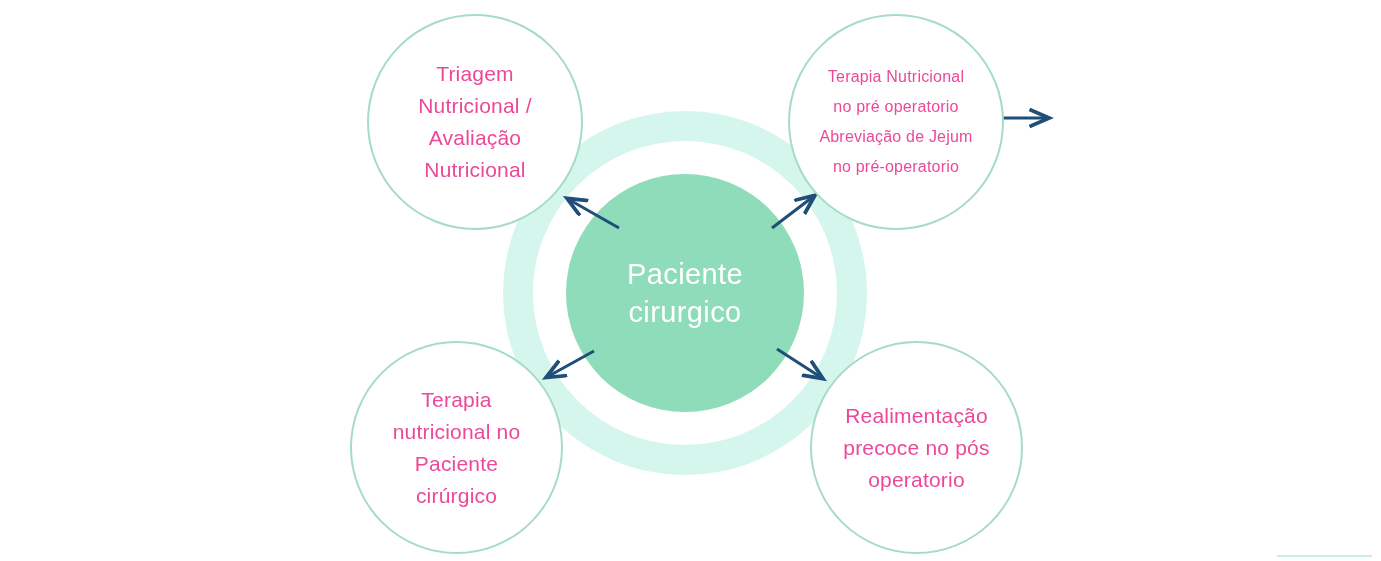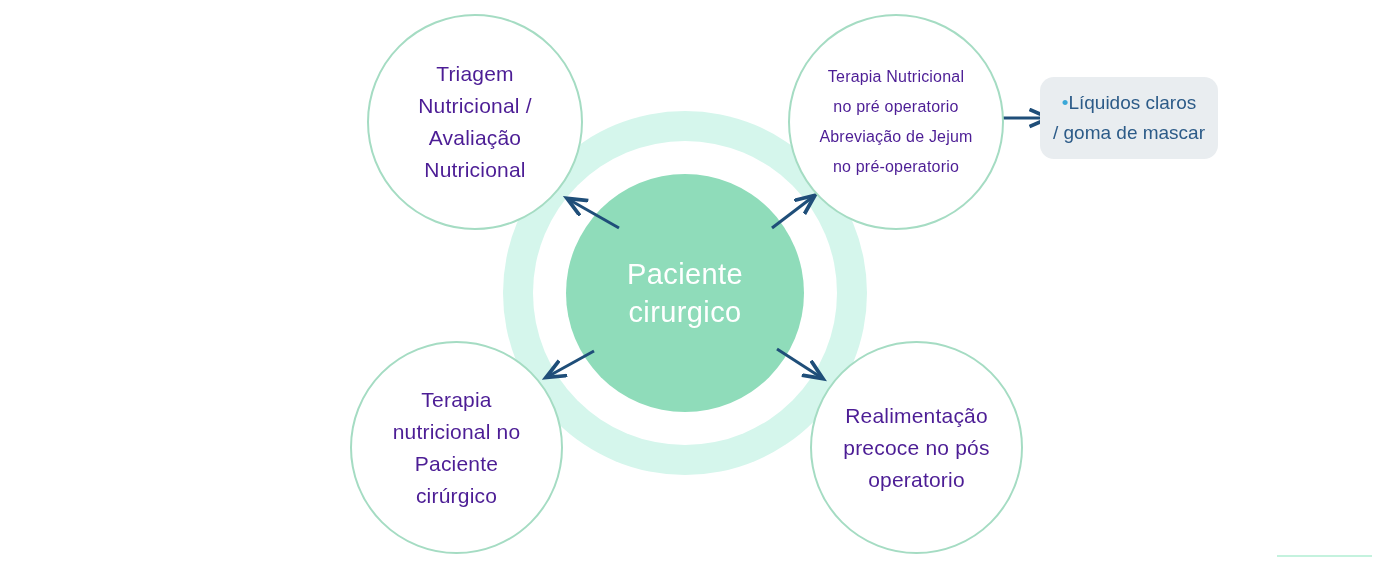--- a/index.html
+++ b/index.html
@@ -32,21 +32,21 @@
     display: flex;
     align-items: center;
     justify-content: center;
     text-align: center;
   }
   .outer-node {
     border: 2px solid #a5dcc3;
     background: #ffffff;
   }
   .outer-node .node-label {
-    color: #4c1d95;
+    color: #ec4899;
     font-size: 21px;
     line-height: 32px;
     font-weight: 400;
     letter-spacing: 0.2px;
     white-space: pre-line;
     padding: 0 12px;
   }
   
   #node-triagem {
     left: 367px;
@@ -201,20 +201,16 @@
 Paciente
 cirúrgico</span>
   </div>
 
   <div id="node-realimentacao" class="node-circle outer-node">
     <span class="node-label">Realimentação
 precoce no pós
 operatorio</span>
   </div>
 
-  <div id="callout-box">
-    <span class="callout-text"><span class="callout-bullet">•</span><span>Líquidos claros
-/ goma de mascar</span></span>
-  </div>
 
   <div id="bottom-rule"></div>
 
 </div>
 
 </body></html>

